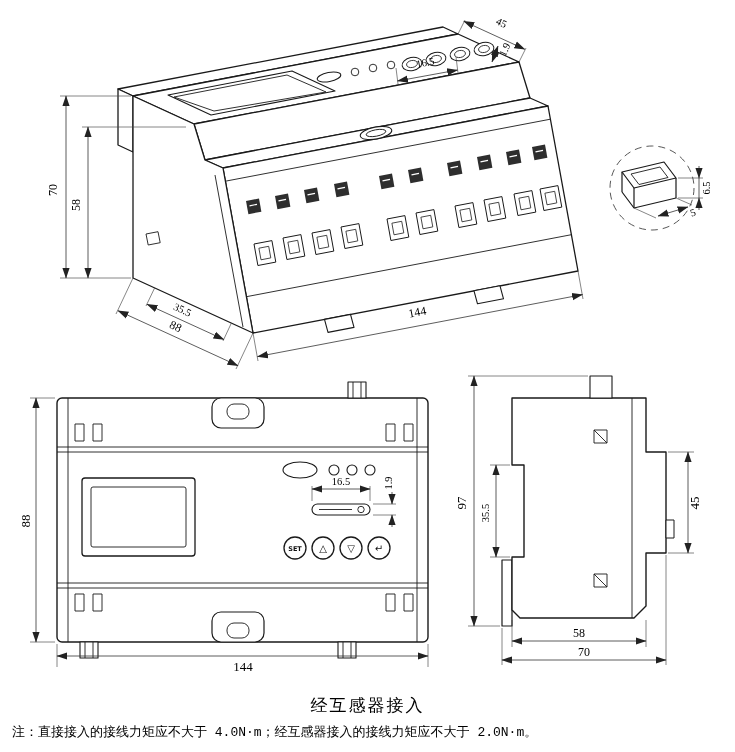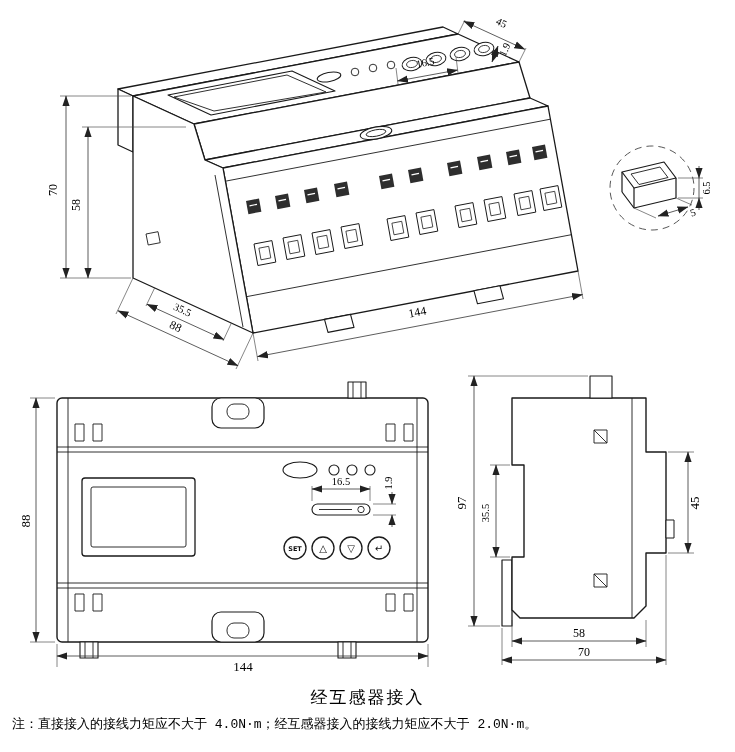--- a/index.html
+++ b/index.html
@@ -7,21 +7,21 @@
   svg{display:block;}
   .outline{fill:#fff;stroke:#1a1a1a;stroke-width:1.3;stroke-linejoin:round;}
   .thin{fill:none;stroke:#1a1a1a;stroke-width:0.9;stroke-linejoin:round;}
   .dark{fill:#2e2e2e;stroke:none;}
   .dimline{fill:none;stroke:#333;stroke-width:0.8;}
   .ext{fill:none;stroke:#444;stroke-width:0.65;}
   .dimtext{font-family:"Liberation Serif",serif;font-size:12px;fill:#000;text-anchor:middle;}
   .sm{font-size:10.5px;}
   .lg{font-size:13px;}
   .btn-label{font-family:"DejaVu Sans",sans-serif;text-anchor:middle;fill:#111;}
-  .caption{text-align:center;font-size:17px;letter-spacing:2px;margin-top:8px;}
+  .caption{text-align:center;font-size:17px;letter-spacing:2px;margin-top:16px;}
   .note{font-size:13px;padding:6px 10px 0 12px;white-space:nowrap;font-family:Liberation Mono, monospace;}
 </style>
 </head>
 <body>
 
 <div>
 <svg width="735" height="678" viewBox="0 0 735 678" xmlns="http://www.w3.org/2000/svg">
   <defs>
     <marker id="arr" viewBox="0 0 10 8" markerWidth="11" markerHeight="9" refX="9.5" refY="4" orient="auto-start-reverse" markerUnits="userSpaceOnUse">
       <path d="M0,0.6 L10,4 L0,7.4 Z" fill="#222"></path>

